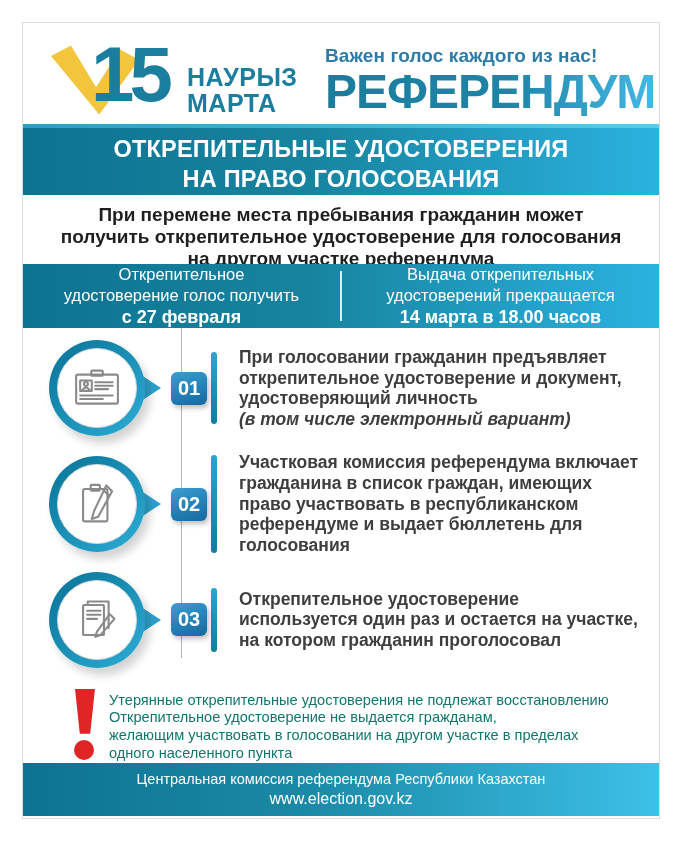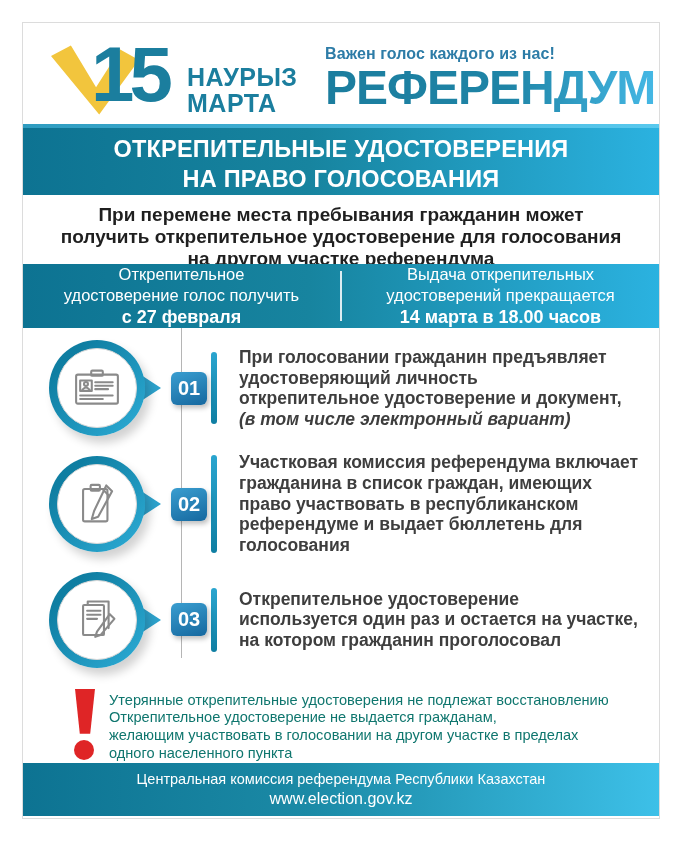--- a/index.html
+++ b/index.html
@@ -8,21 +8,21 @@
   .poster { position:absolute; left:22px; top:22px; width:638px; height:797px;
             border:1px solid #dcdcdc; background:#fff; display:flex; flex-direction:column; }
 
   
   .header { display:flex; align-items:flex-start; padding:20px 12px 6px 28px; height:101px; }
   .logo { position:relative; width:262px; height:80px; flex:none; }
   .logo-check { position:absolute; left:0; top:2px; }
   .logo-day { position:absolute; left:40px; top:-14px; font-size:78px; font-weight:700; letter-spacing:-5px; color:#1b7e9e; }
   .logo-month { position:absolute; left:136px; top:22px; color:#1b7e9e; font-weight:700; font-size:25px; line-height:1.02; letter-spacing:.5px; }
   .title-block { flex:1; padding-left:12px; padding-top:2px; }
-  .tagline { font-size:16px; font-weight:700; color:#2d7ca7; margin-bottom:1px; letter-spacing:.1px; }
+  .tagline { font-size:19px; font-weight:700; color:#2d7ca7; margin-bottom:1px; letter-spacing:.1px; }
   .big-title { font-size:48px; font-weight:700; letter-spacing:-1px; line-height:1.0;
                background:linear-gradient(90deg,#1b7d9e 0%,#1e84a6 55%,#45b8e5 100%);
                -webkit-background-clip:text; background-clip:text; color:transparent; }
 
   
   .teal-grad { background:linear-gradient(90deg,#0d7392 0%,#17849f 45%,#2bb2e0 100%); }
   .strip { height:5px; background:linear-gradient(90deg,#2f9cc0 0%,#59c9ee 100%); }
 
   
   .banner { height:68px; color:#fff; text-align:center; padding-top:7px; }
@@ -147,22 +147,22 @@
                 <line x1="21" y1="63" x2="77" y2="63"></line>
                 <line x1="21" y1="69" x2="60" y2="69"></line>
               </svg>
             </div>
           </div>
         </div>
         <div class="badge">01</div>
         <div class="accent-bar"></div>
         <div class="step-text">
           <div>При голосовании гражданин предъявляет</div>
+          <div>открепительное удостоверение и документ,</div>
           <div>удостоверяющий личность</div>
-          <div>открепительное удостоверение и документ,</div>
           <div class="step-note">(в том числе электронный вариант)</div>
         </div>
       </div>
 
       <div class="step">
         <div class="graphic">
           <div class="arrow"></div>
           <div class="circle-outer">
             <div class="circle-inner">
               <svg class="icon-svg" width="58" height="58" viewBox="0 0 100 100">

